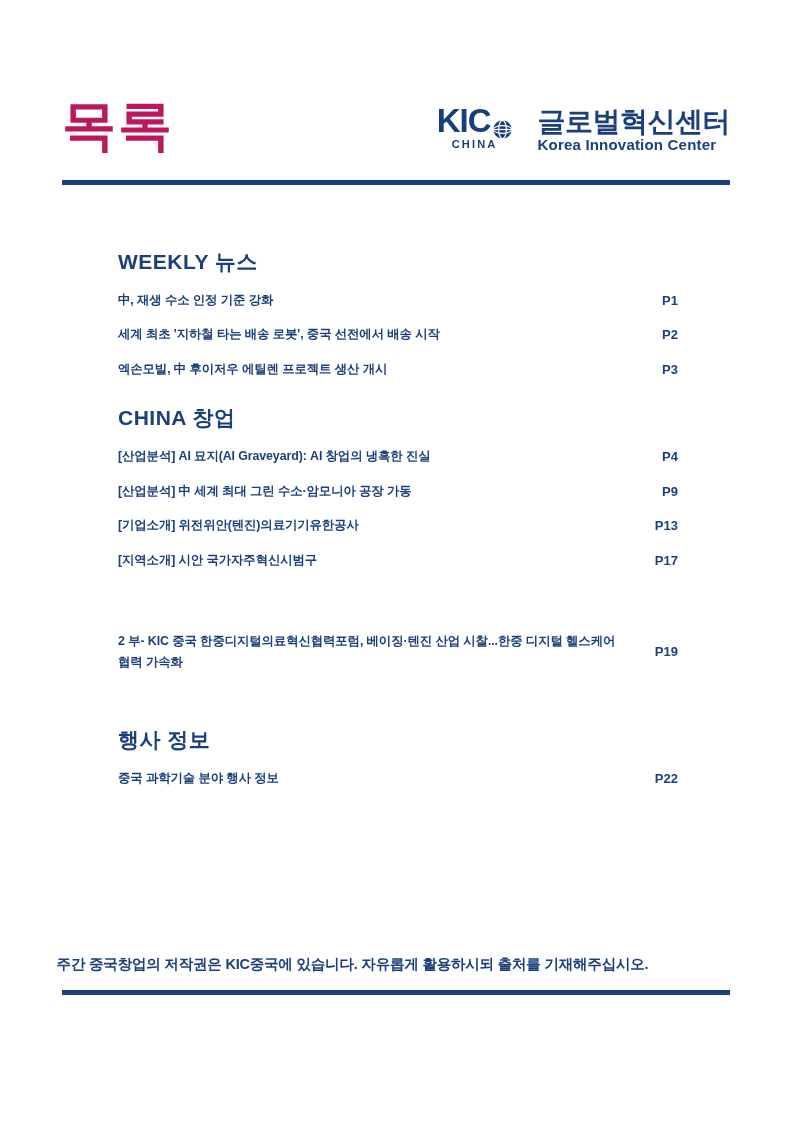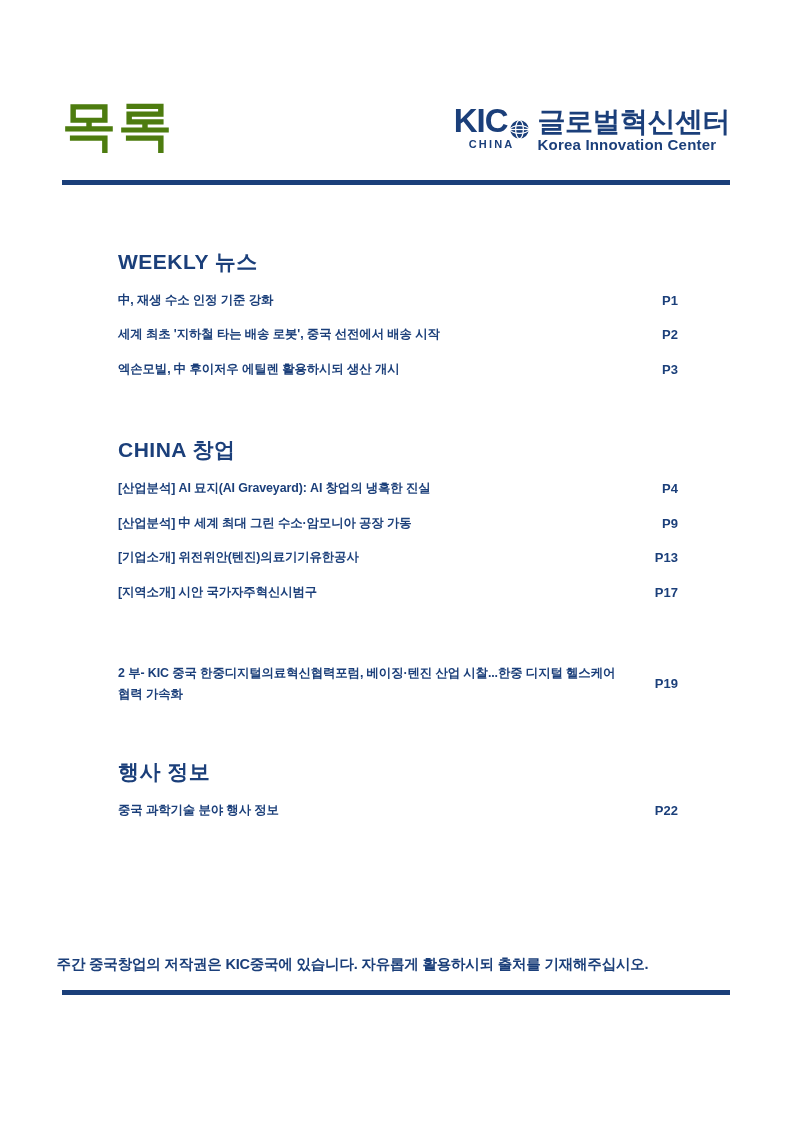--- a/index.html
+++ b/index.html
@@ -30,29 +30,30 @@
     width: 668px;
     height: 84px;
   }
   .header-title {
     position: absolute;
     left: 0;
     top: 0;
     font-size: 54px;
     font-weight: bold;
     letter-spacing: 2px;
-    color: #4d7c0f;
+    color: #be185d;
     line-height: 1;
   }
   .logo {
     position: absolute;
     right: 0;
     top: 6px;
     display: flex;
     align-items: flex-start;
+    gap: 17px;
   }
   .logo-kic {
     display: flex;
     flex-direction: column;
     align-items: center;
     margin-right: 8px;
   }
   .logo-kic-main {
     display: flex;
     align-items: center;
@@ -143,21 +144,21 @@
     font-size: 13px;
     font-weight: bold;
     color: #1b3f7a;
     line-height: 1.65;
   }
   .toc-row.two-line .toc-page {
     align-self: center;
   }
 
   
-  .sec-weekly { margin-bottom: 56px; }
+  .sec-weekly { margin-bottom: 24px; }
   .sec-china  { margin-bottom: 60px; }
   .sec-kic    { margin-bottom: 54px; }
   .sec-event  { margin-bottom: 12px; }
 
   
   .footer-note {
     position: absolute;
     left: 0;
     top: 955px;
     width: 705px;
@@ -214,21 +215,21 @@
       <div class="section-title">WEEKLY 뉴스</div>
       <div class="toc-row">
         <div class="toc-label">中, 재생 수소 인정 기준 강화</div>
         <div class="toc-page">P1</div>
       </div>
       <div class="toc-row">
         <div class="toc-label">세계 최초 '지하철 타는 배송 로봇', 중국 선전에서 배송 시작</div>
         <div class="toc-page">P2</div>
       </div>
       <div class="toc-row">
-        <div class="toc-label">엑손모빌, 中 후이저우 에틸렌 활용하시되 생산 개시</div>
+        <div class="toc-label">엑손모빌, 中 후이저우 에틸렌 프로젝트 생산 개시</div>
         <div class="toc-page">P3</div>
       </div>
     </div>
 
     <div class="section sec-china">
       <div class="section-title">CHINA 창업</div>
       <div class="toc-row">
         <div class="toc-label">[산업분석] AI 묘지(AI Graveyard): AI 창업의 냉혹한 진실</div>
         <div class="toc-page">P4</div>
       </div>

